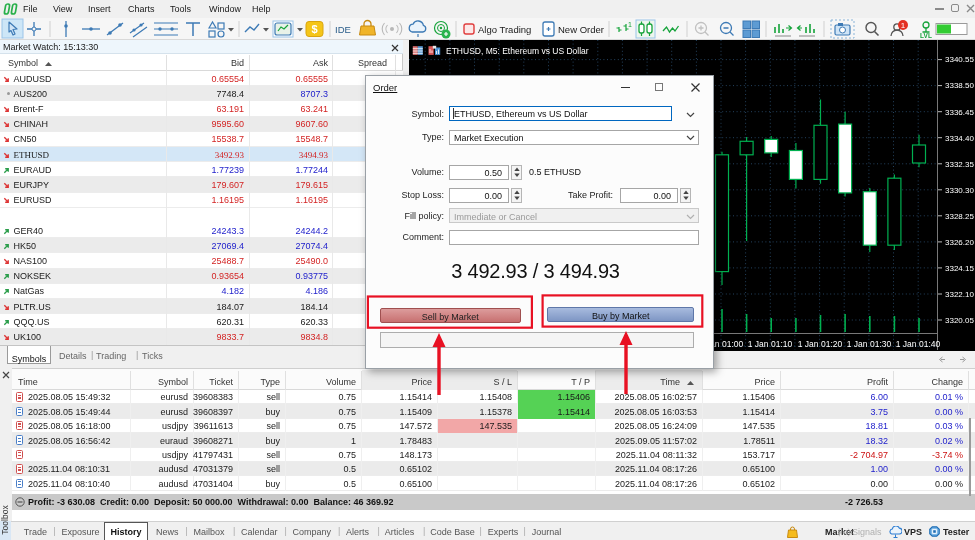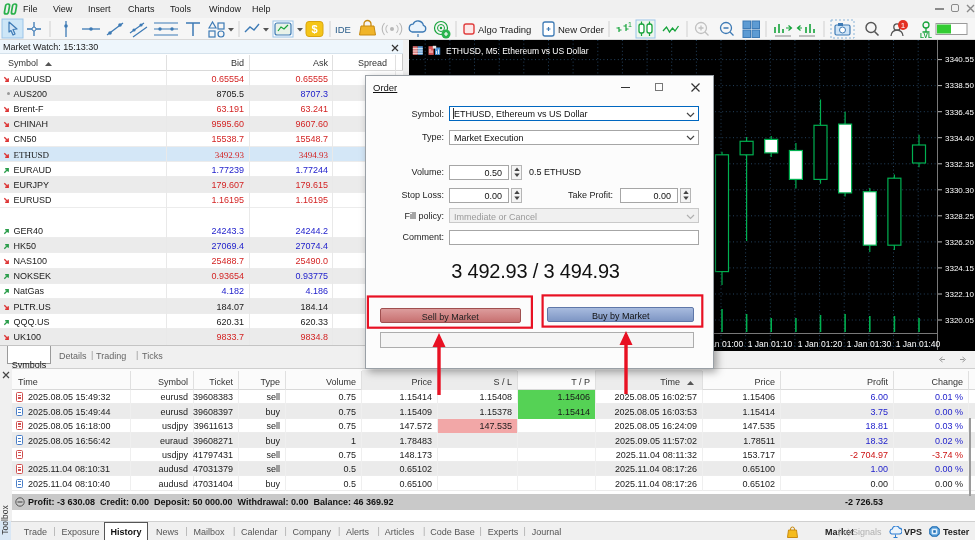--- a/index.html
+++ b/index.html
@@ -155,21 +155,21 @@
 <svg class="abs" style="left:3px;top:4.5px" width="7" height="7" viewBox="0 0 8 8">
         <path d="M1.5 1.5 L6 6 M6 2.5 V6 H2.5" stroke="#d33" stroke-width="1.5" fill="none"></path>
       </svg>
 <div class="abs" style="left:13.5px;top:2.6px;color:#1a1a1a">AUDUSD</div>
 <div class="abs r" style="left:166px;top:2.6px;width:78px;color:#d32424">0.65554</div>
 <div class="abs r" style="left:250px;top:2.6px;width:78px;color:#d32424">0.65555</div>
 </div>
 <div class="abs" style="left:0;top:46.2px;width:403px;height:15.2px;background:#ebebeb;border-bottom:1px solid #ececec;">
 <div class="abs" style="left:7px;top:6px;width:3px;height:3px;border-radius:2px;background:#999;"></div>
 <div class="abs" style="left:13.5px;top:2.6px;color:#1a1a1a">AUS200</div>
-<div class="abs r" style="left:166px;top:2.6px;width:78px;color:#1a1a1a">8705.5</div>
+<div class="abs r" style="left:166px;top:2.6px;width:78px;color:#1a1a1a">7748.4</div>
 <div class="abs r" style="left:250px;top:2.6px;width:78px;color:#2222cc">8707.3</div>
 </div>
 <div class="abs" style="left:0;top:61.4px;width:403px;height:15.2px;background:#fff;border-bottom:1px solid #ececec;">
 <svg class="abs" style="left:3px;top:4.5px" width="7" height="7" viewBox="0 0 8 8">
         <path d="M1.5 1.5 L6 6 M6 2.5 V6 H2.5" stroke="#d33" stroke-width="1.5" fill="none"></path>
       </svg>
 <div class="abs" style="left:13.5px;top:2.6px;color:#1a1a1a">Brent-F</div>
 <div class="abs r" style="left:166px;top:2.6px;width:78px;color:#d32424">63.191</div>
 <div class="abs r" style="left:250px;top:2.6px;width:78px;color:#d32424">63.241</div>
 </div>
@@ -283,21 +283,21 @@
       </svg>
 <div class="abs" style="left:13.5px;top:2.6px;color:#1a1a1a">UK100</div>
 <div class="abs r" style="left:166px;top:2.6px;width:78px;color:#d32424">9833.7</div>
 <div class="abs r" style="left:250px;top:2.6px;width:78px;color:#d32424">9834.8</div>
 </div>
 <div class="abs" style="left:166px;top:31px;width:1px;height:274px;background:#e9e9e9;"></div>
 <div class="abs" style="left:249px;top:31px;width:1px;height:274px;background:#e9e9e9;"></div>
 <div class="abs" style="left:332px;top:31px;width:1px;height:274px;background:#e9e9e9;"></div>
 <div class="abs" style="left:395px;top:31px;width:1px;height:274px;background:#e9e9e9;"></div>
 <div class="abs" style="left:0;top:305px;width:403px;height:23px;background:#f0f0f0;border-top:1px solid #c4c4c4;">
-      <div class="abs" style="left:7px;top:0px;width:44px;height:18px;background:#fff;border:1px solid #9a9a9a;border-top:none;text-align:center;font-size:9px;padding-top:14px;color:#111;">Symbols</div>
+      <div class="abs" style="left:7px;top:0px;width:44px;height:18px;background:#fff;border:1px solid #9a9a9a;border-top:none;text-align:center;font-size:9px;padding-top:8px;color:#111;">Symbols</div>
       <div class="abs" style="left:59px;top:5px;font-size:9px;color:#666;">Details</div>
       <div class="abs" style="left:91px;top:4px;font-size:9px;color:#999;">|</div>
       <div class="abs" style="left:96px;top:5px;font-size:9px;color:#666;">Trading</div>
       <div class="abs" style="left:136px;top:4px;font-size:9px;color:#999;">|</div>
       <div class="abs" style="left:142px;top:5px;font-size:9px;color:#666;">Ticks</div>
     </div>
 </div>
 <svg class="abs" style="left:409px;top:40px;" width="566" height="328" viewBox="0 0 566 328">
 <rect x="0" y="0" width="566" height="328" fill="#000"></rect>
 <rect x="0" y="311" width="566" height="17" fill="#f2f2f2"></rect>
@@ -708,21 +708,21 @@
 <div class="abs" style="left:943px;top:5px;font-size:9px;font-weight:bold;color:#222;">Tester</div>
 </div>
 <div class="abs" style="left:365px;top:75px;width:349px;height:294px;background:#fcfcfc;border:1px solid #9aa0a6;box-shadow:3px 3px 8px rgba(0,0,0,0.35);">
 <div class="abs" style="left:7px;top:6px;font-size:9.5px;color:#111;text-decoration:underline;">Order</div>
 <div class="abs" style="left:255px;top:11px;width:9px;height:1.4px;background:#333;"></div>
 <div class="abs" style="left:289px;top:7px;width:8px;height:8px;border:1.2px solid #777;"></div>
 <svg class="abs" style="left:325px;top:7px" width="9" height="9" viewBox="0 0 9 9">
       <path d="M0.5 0.5 L8.5 8.5 M8.5 0.5 L0.5 8.5" stroke="#333" stroke-width="1.2"></path>
     </svg>
 <div class="abs r" style="left:-12px;top:32.5px;width:90px;color:#222;">Symbol:</div>
-<div class="abs" style="left:83px;top:30px;width:250px;height:15px;background:#fff;border:1.5px solid #0067c0;">
+<div class="abs" style="left:83px;top:30px;width:223px;height:15px;background:#fff;border:1.5px solid #0067c0;">
       <div class="abs" style="left:2.5px;top:1px;width:1px;height:11px;background:#333;"></div>
       <div class="abs" style="left:4px;top:1.8px;color:#111;">ETHUSD, Ethereum vs US Dollar</div>
       <svg class="abs" style="left:236px;top:4.5px" width="9" height="6">
         <path d="M1 1 L4.5 4.5 L8 1" stroke="#444" fill="none" stroke-width="1.2"></path>
       </svg>
     </div>
 <div class="abs r" style="left:-12px;top:56px;width:90px;color:#222;">Type:</div>
 <div class="abs" style="left:83px;top:53.5px;width:250px;height:15px;background:#fff;border:1px solid #a6a6a6;">
       <div class="abs" style="left:4px;top:2.5px;color:#111;">Market Execution</div>
       <svg class="abs" style="left:236px;top:4.5px" width="9" height="6">

